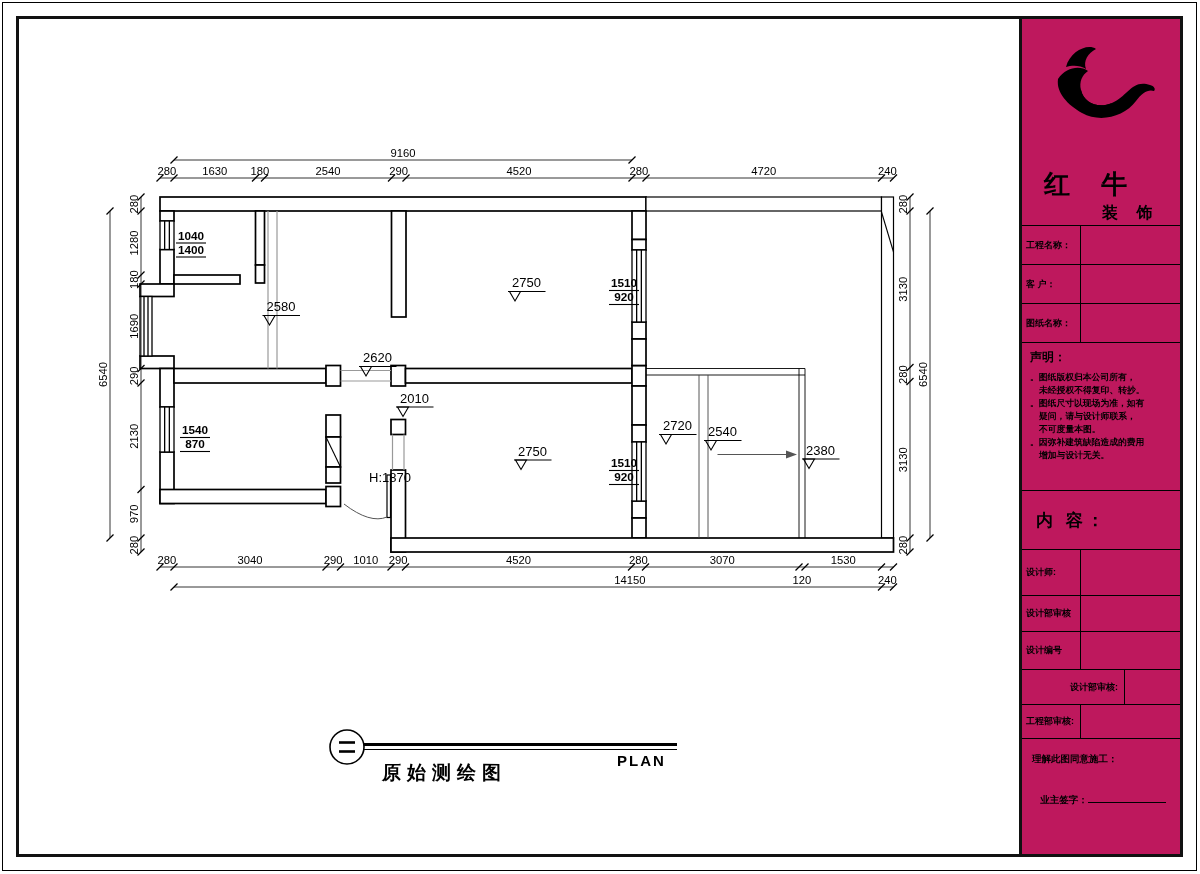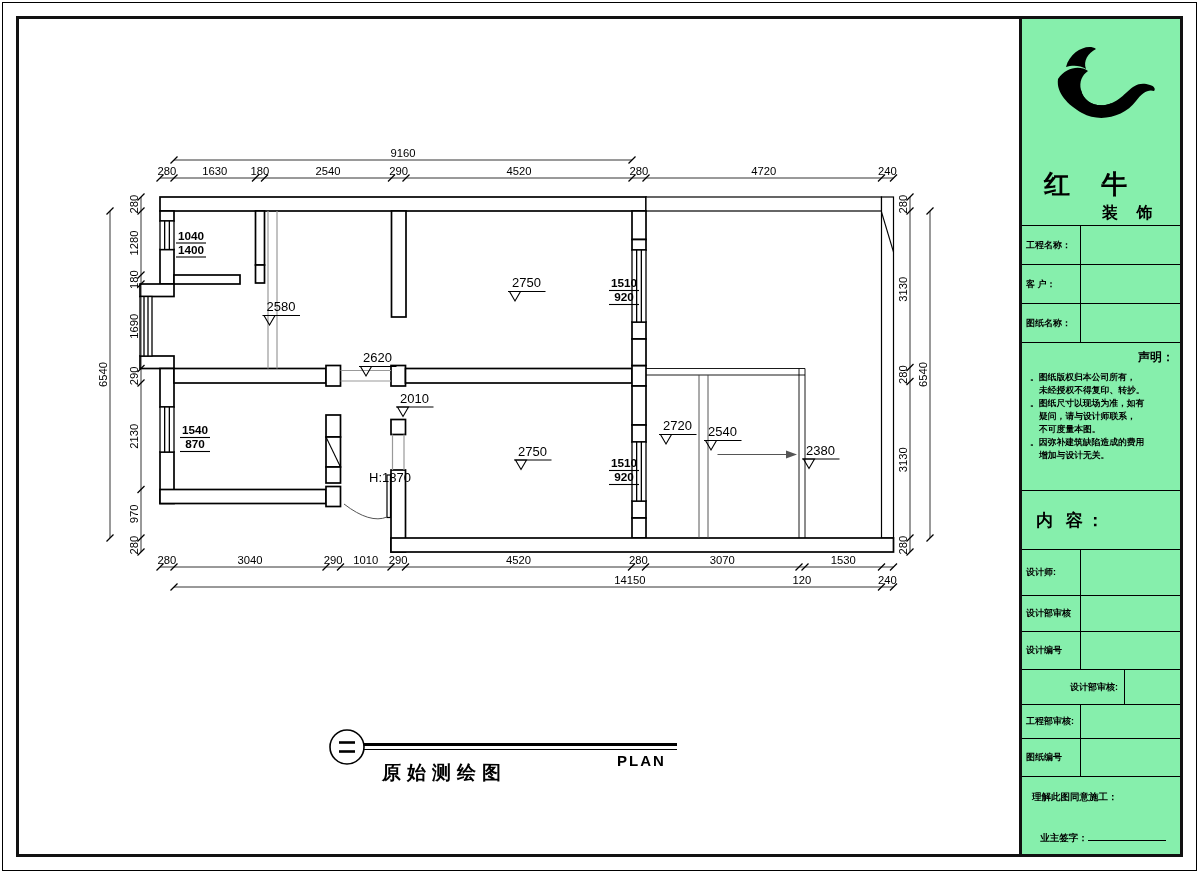--- a/index.html
+++ b/index.html
@@ -1,29 +1,29 @@
 <!DOCTYPE html>
 <html><head>
 <meta charset="utf-8">
 <style>
   html,body{margin:0;padding:0;background:#fff;}
   body{width:1200px;height:874px;position:relative;font-family:"Liberation Sans","DejaVu Sans",sans-serif;color:#000;overflow:hidden;}
   .abs{position:absolute;}
   .border-outer{left:2px;top:2px;width:1193px;height:867px;border:1px solid #000;}
   .border-inner{left:16px;top:16px;width:1161px;height:835px;border:3px solid #111;}
   
-  .tblock{left:1019px;top:16px;width:158px;height:835px;border:3px solid #111;background:#86efac;display:flex;flex-direction:column;box-sizing:content-box;}
+  .tblock{left:1019px;top:16px;width:158px;height:835px;border:3px solid #111;background:#be185d;display:flex;flex-direction:column;box-sizing:content-box;}
   .tb-row{border-bottom:1px solid #000;display:flex;align-items:center;}
   .tb-label{width:54px;border-right:1px solid #000;align-self:stretch;display:flex;align-items:center;padding-left:4px;font-size:9px;font-weight:bold;letter-spacing:0px;}
   .tb-value{flex:1;}
   .logo-cell{height:206px;border-bottom:1px solid #000;position:relative;}
   .brand-main{position:absolute;left:22px;top:148px;font-size:26px;font-weight:bold;letter-spacing:12px;}
   .brand-sub{position:absolute;left:80px;top:184px;font-size:16px;font-weight:bold;letter-spacing:7px;}
   .decl{height:148px;border-bottom:1px solid #000;padding:6px 6px 0 8px;box-sizing:border-box;}
-  .decl-title{font-size:12px;font-weight:bold;margin-bottom:5px;text-align:right;}
+  .decl-title{font-size:12px;font-weight:bold;margin-bottom:5px;}
   .decl-line{font-size:8.8px;line-height:13px;font-weight:bold;}
   .decl-line.cont{padding-left:9px;}
   .content-cell{height:58px;border-bottom:1px solid #000;display:flex;align-items:center;}
   .content-label{font-size:17px;font-weight:bold;padding-left:14px;letter-spacing:4px;}
   .consent{flex:1;padding:14px 6px 0 10px;}
   .consent .c1{font-size:9.5px;font-weight:bold;}
   .consent .c2{font-size:9.5px;font-weight:bold;margin-top:26px;text-align:center;}
   .sign-line{display:inline-block;width:78px;border-bottom:1px solid #000;height:10px;}
   
   .ftitle{left:382px;top:714px;font-size:19px;font-weight:bold;letter-spacing:6px;margin-top:46px;}
@@ -354,21 +354,17 @@
     <div class="tb-value"></div>
   </div>
   <div class="tb-row" style="height:34px;padding-left:44px;">
     <div class="tb-label">设计部审核:</div>
     <div class="tb-value"></div>
   </div>
   <div class="tb-row" style="height:33px;">
     <div class="tb-label">工程部审核:</div>
     <div class="tb-value"></div>
   </div>
-  <div class="tb-row" style="height:37px;">
-    <div class="tb-label">图纸编号</div>
-    <div class="tb-value"></div>
-  </div>
   <div class="consent">
     <div class="c1">理解此图同意施工：</div>
     <div class="c2"><span>业主签字：</span><span class="sign-line"></span></div>
   </div>
 </div>
 
 </body></html>

